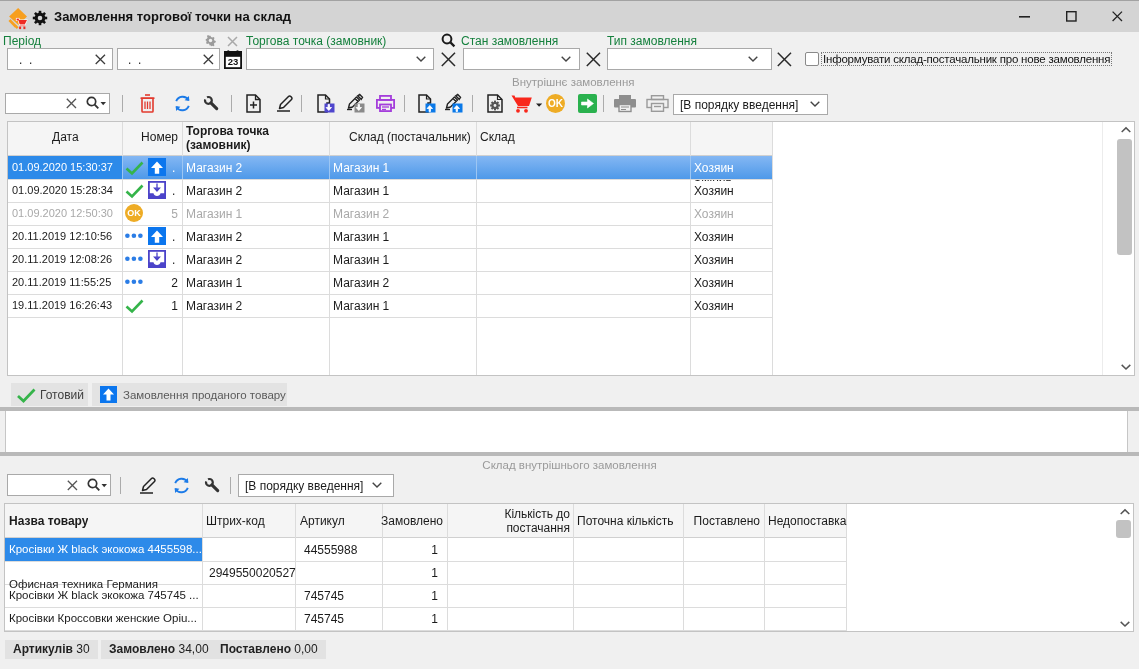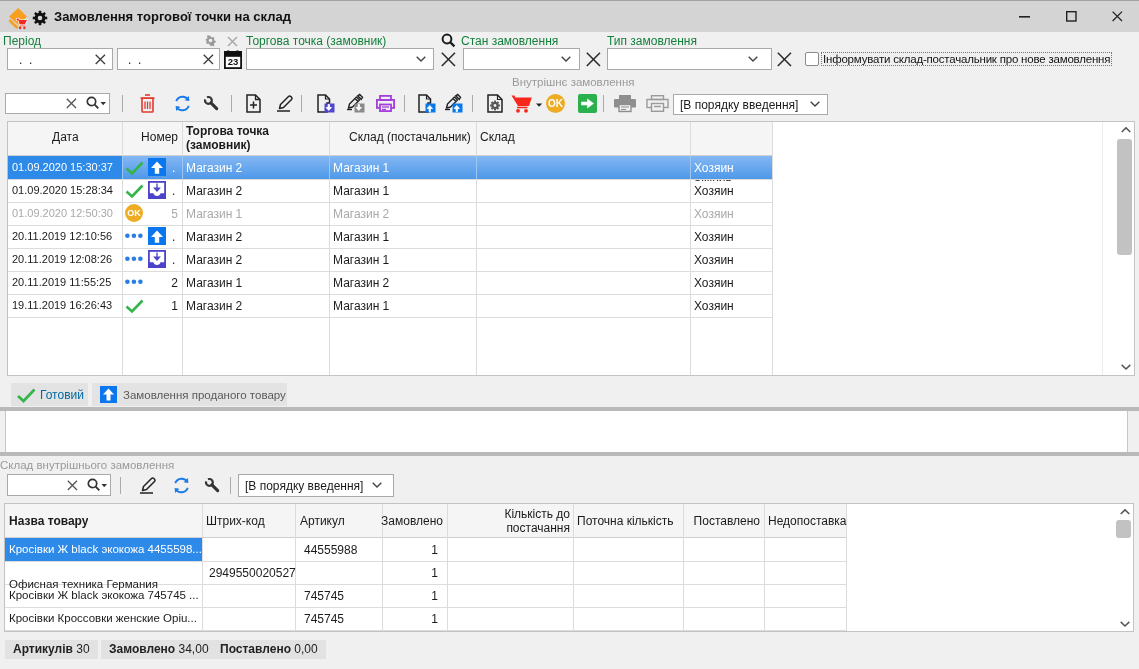--- a/index.html
+++ b/index.html
@@ -377,32 +377,32 @@
   </svg>
 <div class="abs" style="left:1117px;top:139px;width:15px;height:116px;background:#c2c2c2;border-radius:3px;"></div>
 <svg style="left:1121px;top:364px;" width="10" height="6">
     <path d="M0.7 0.9 L5 5 L9.3 0.9" stroke="#555" stroke-width="1.5" fill="none"></path>
   </svg>
 
 <div class="abs" style="left:11px;top:383px;width:77px;height:23px;background:#e3e3e3;"></div>
 <svg style="left:16px;top:388px;" width="20" height="15">
     <path d="M2 8 L7.5 13 L18.5 1.5" stroke="#35b44a" stroke-width="2.7" fill="none"></path>
   </svg>
-<div class="abs" style="left:40px;top:388px;font-size:12px;color:#0369a1;text-align:right;">Готовий</div>
+<div class="abs" style="left:40px;top:388px;font-size:12px;color:#404040;text-align:right;">Готовий</div>
 <div class="abs" style="left:92px;top:383px;width:195px;height:23px;background:#e3e3e3;"></div>
 <div class="abs" style="left:100px;top:386px;width:17px;height:17px;background:#0b76ee;"></div>
 <svg style="left:103px;top:388px;" width="11" height="13">
     <path d="M5.5 0.5 L11 6.5 H7.5 V12.5 H3.5 V6.5 H0 Z" fill="#fff"></path>
   </svg>
 <div class="abs" style="left:123px;top:389px;font-size:11.5px;color:#5a5a5a;">Замовлення проданого товару</div>
 
 <div class="abs" style="left:0;top:407px;width:1139px;height:4px;background:#b9b9b9;"></div>
 <div class="abs" style="left:5px;top:411px;width:1123px;height:41px;background:#fff;border-left:1px solid #c6c6c6;border-right:1px solid #c6c6c6;box-sizing:border-box;"></div>
 <div class="abs" style="left:0;top:452px;width:1139px;height:4px;background:#b9b9b9;"></div>
-<div class="abs" style="left:0;top:459px;width:1139px;font-size:11.5px;color:#9a9a9a;">Склад внутрішнього замовлення</div>
+<div class="abs" style="left:0;top:459px;width:1139px;text-align:center;font-size:11.5px;color:#9a9a9a;">Склад внутрішнього замовлення</div>
 
 <div class="inp" style="left:7px;top:474px;width:104px;height:22px;"></div>
 <svg style="left:67px;top:480px;" width="11" height="11">
     <path d="M0.8 0.8 L10 10 M10 0.8 L0.8 10" stroke="#555" stroke-width="1.3" fill="none"></path>
   </svg>
 <svg style="left:87px;top:478px;" width="20" height="14" viewBox="0 0 20 14">
     <circle cx="5.5" cy="5.5" r="4.2" fill="none" stroke="#333" stroke-width="1.7"></circle>
     <path d="M8.7 8.7 L12.3 12.3" stroke="#333" stroke-width="1.9"></path>
     <path d="M14.5 6 L20 6 L17.2 9.2 Z" fill="#333"></path>
   </svg>

